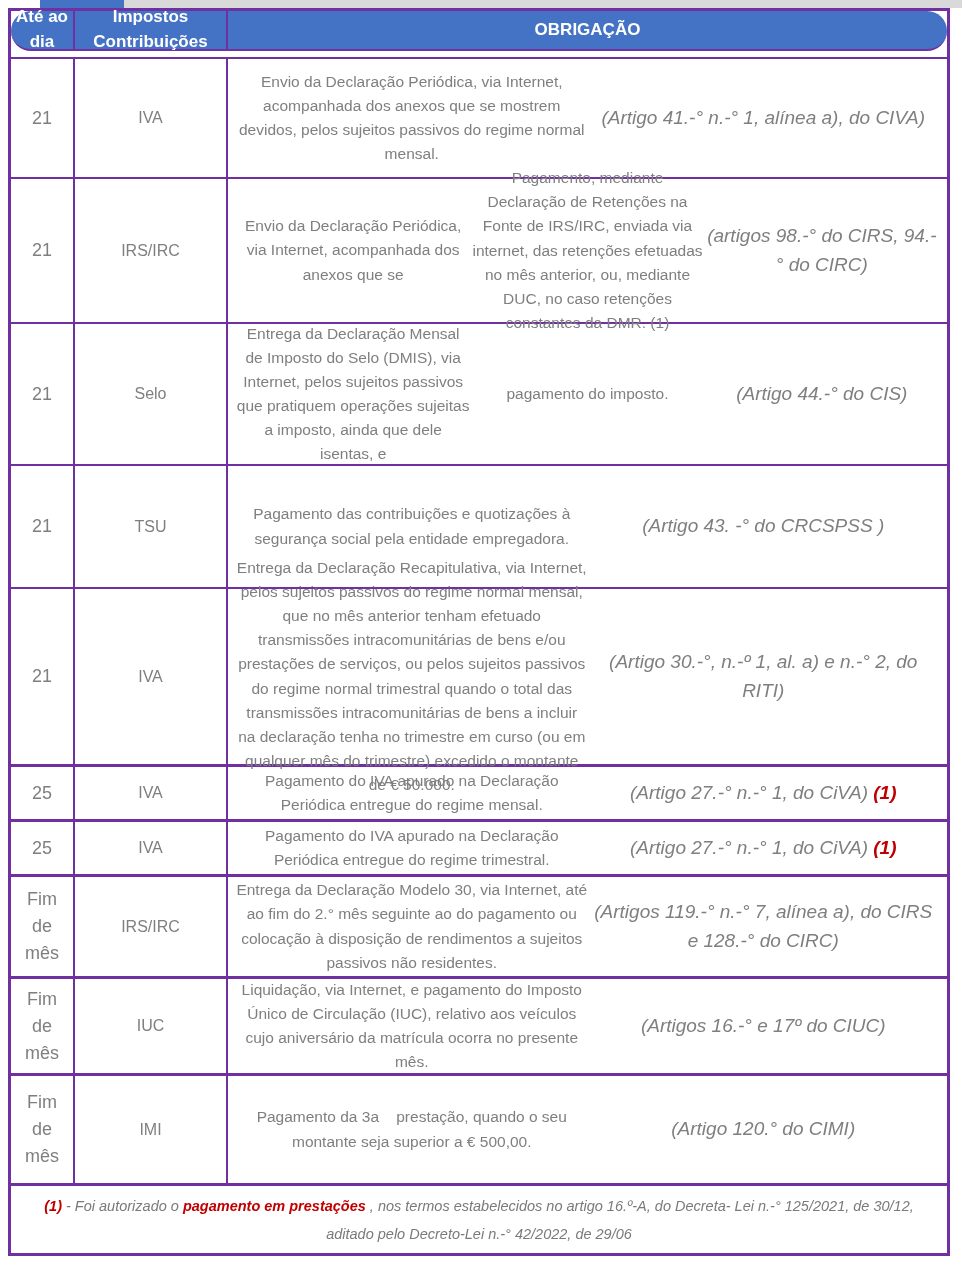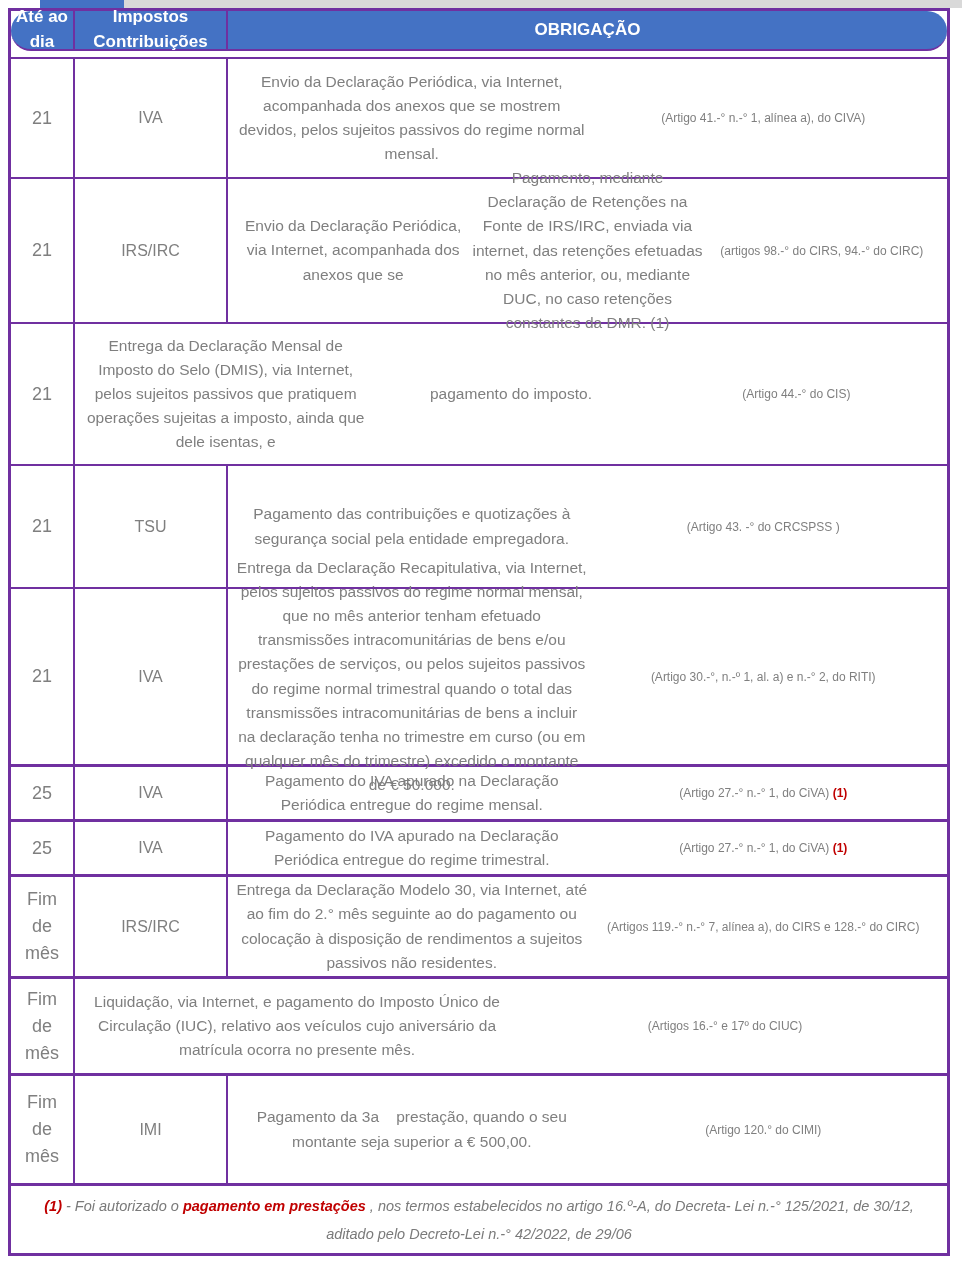--- a/index.html
+++ b/index.html
@@ -51,21 +51,21 @@
   .row-8{height:97px;}
   .row-9{height:110px;}
 
   .cell{display:flex;flex-direction:row;align-items:center;justify-content:center;text-align:center;}
   .day{font-size:18px;line-height:1.5;padding:4px;}
   .tax{font-size:16px;padding:2px;}
   .obligation{
     font-size:15.5px;padding:3px 8px;justify-content:space-evenly;
   }
   .ob-line{line-height:1.55;width:100%;}
-  .citation{font-size:12px;line-height:1.5;width:100%;}
+  .citation{font-size:19px;font-style:italic;line-height:1.5;width:100%;}
   .cite-ref{color:var(--red);font-weight:bold;}
 
   
   .footnote{
     border-top:3px solid var(--border);
     min-height:60px;
     display:block;
     text-align:center;
     font-size:14.5px;font-style:italic;line-height:1.95;
     color:#7a7a7a;
@@ -102,20 +102,21 @@
     <div class="cell c2 tax">IRS/IRC</div>
     <div class="cell c3 obligation">
           <div class="ob-line">Envio da Declaração Periódica, via Internet, acompanhada dos anexos que se</div>
           <div class="ob-line">Pagamento, mediante Declaração de Retenções na Fonte de IRS/IRC, enviada via internet, das retenções efetuadas no mês anterior, ou, mediante DUC, no caso retenções constantes da DMR. (1)</div>
           <div class="citation"><span>(artigos 98.-° do CIRS, 94.-° do CIRC)</span></div>
         </div>
   </div>
 
   <div class="grid-row t-row row-2">
     <div class="cell c1 day">21</div>
+    <div class="cell c2 tax">Selo</div>
     <div class="cell c3 obligation">
           <div class="ob-line">Entrega da Declaração Mensal de Imposto do Selo (DMIS), via Internet, pelos sujeitos passivos que pratiquem operações sujeitas a imposto, ainda que dele isentas, e</div>
           <div class="ob-line">pagamento do imposto.</div>
           <div class="citation"><span>(Artigo 44.-° do CIS)</span></div>
         </div>
   </div>
 
   <div class="grid-row t-row row-3">
     <div class="cell c1 day">21</div>
     <div class="cell c2 tax">TSU</div>
@@ -156,20 +157,21 @@
     <div class="cell c1 day">Fim de mês</div>
     <div class="cell c2 tax">IRS/IRC</div>
     <div class="cell c3 obligation">
           <div class="ob-line">Entrega da Declaração Modelo 30, via Internet, até ao fim do 2.° mês seguinte ao do pagamento ou colocação à disposição de rendimentos a sujeitos passivos não residentes.</div>
           <div class="citation"><span>(Artigos 119.-° n.-° 7, alínea a), do CIRS e 128.-° do CIRC)</span></div>
         </div>
   </div>
 
   <div class="grid-row t-row row-8">
     <div class="cell c1 day">Fim de mês</div>
+    <div class="cell c2 tax">IUC</div>
     <div class="cell c3 obligation">
           <div class="ob-line">Liquidação, via Internet, e pagamento do Imposto Único de Circulação (IUC), relativo aos veículos cujo aniversário da matrícula ocorra no presente mês.</div>
           <div class="citation"><span>(Artigos 16.-° e 17º do CIUC)</span></div>
         </div>
   </div>
 
   <div class="grid-row t-row row-9">
     <div class="cell c1 day">Fim de mês</div>
     <div class="cell c2 tax">IMI</div>
     <div class="cell c3 obligation">

